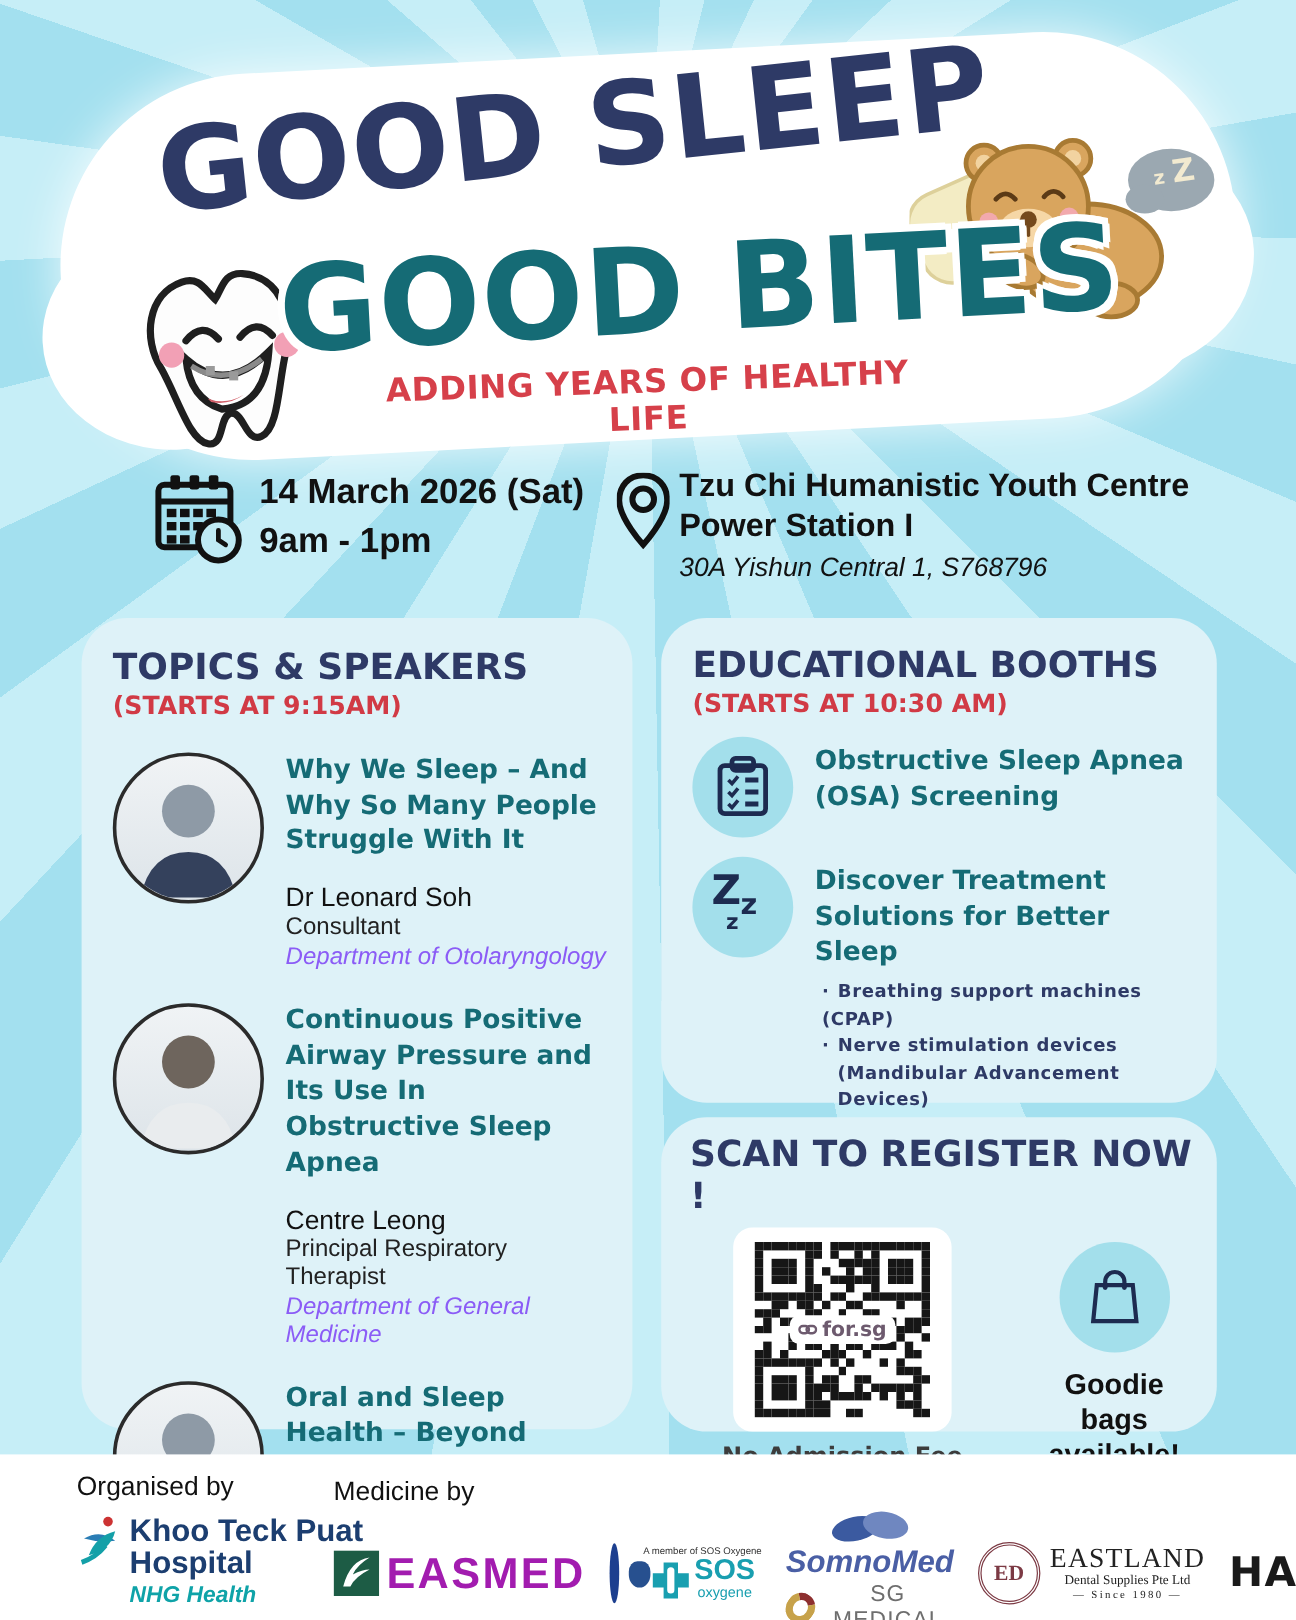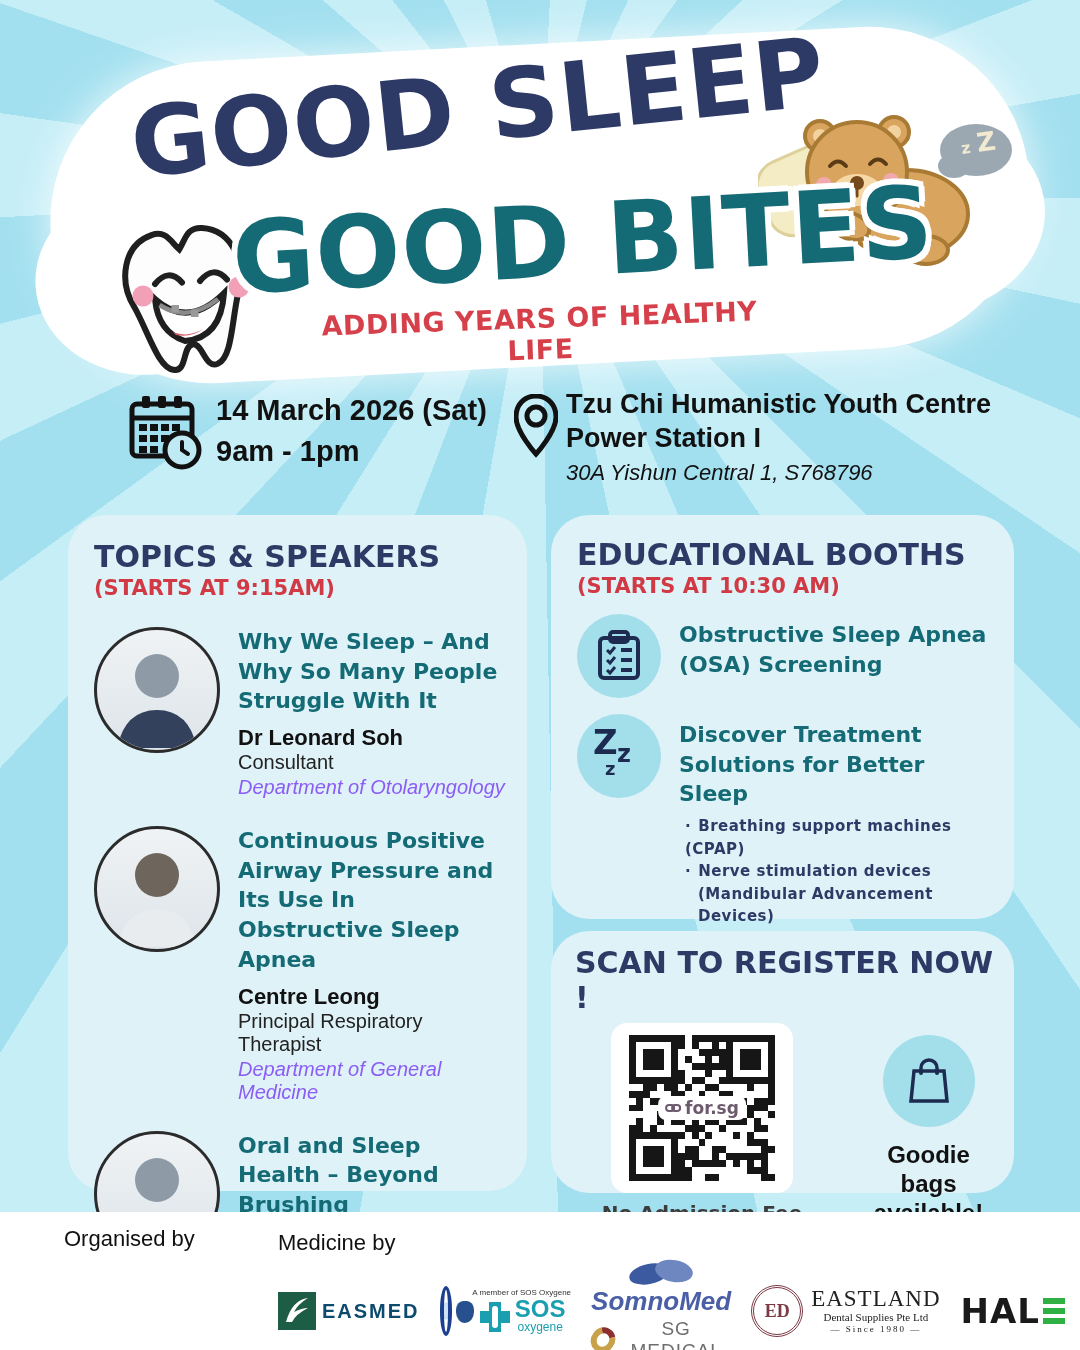--- a/index.html
+++ b/index.html
@@ -47,21 +47,21 @@
   .panel-booths{ left:551px; top:515px; width:463px; height:404px; padding:22px 20px 0 26px; }
   .panel-register{ left:551px; top:931px; width:463px; height:262px; padding:14px 20px 0 24px; }
   .sec-h{ font-family:"DejaVu Sans", sans-serif; font-weight:800; font-size:30px; color:#2e3a66; letter-spacing:0; }
   .sec-sub{ font-family:"DejaVu Sans", sans-serif; font-weight:800; font-size:21px; color:#d13a45; margin-top:2px; }
   
   .speaker{ display:flex; gap:18px; margin-top:27px; align-items:flex-start; }
   .avatar{ flex:0 0 auto; width:126px; height:126px; border-radius:50%; border:3px solid #2b2b2b;
     background:linear-gradient(180deg,#f0f3f5 0%,#dde4e9 100%); overflow:hidden; }
   .spk-body{ width:290px; }
   .spk-topic{ font-family:"DejaVu Sans", sans-serif; font-weight:800; font-size:22px; color:#156b75; line-height:1.35; }
-  .spk-name{ font-size:22px; font-weight:bold; color:#111; margin-top:9px; }
+  .spk-name{ font-size:22px; font-weight:normal; color:#111; margin-top:19px; }
   .spk-role{ font-size:20px; color:#222; margin-top:0; }
   .spk-dept{ font-size:20px; font-style:italic; color:#8b5cf6; margin-top:2px; }
   
   .booth{ display:flex; gap:18px; margin-top:16px; align-items:flex-start; }
   .booth-icon{ flex:0 0 auto; width:84px; height:84px; border-radius:50%; background:#a3dfeb;
     display:flex; align-items:center; justify-content:center; }
   .booth-title{ font-family:"DejaVu Sans", sans-serif; font-weight:800; font-size:22px; color:#156b75; line-height:1.35; padding-top:6px; }
   .booth-bullets{ margin:6px 0 0 6px; }
   .bullet{ font-family:"DejaVu Sans", sans-serif; font-weight:800; font-size:15px; color:#2e3a66; line-height:1.5; letter-spacing:.5px; }
   .bullet:before{ content:"·"; margin-right:7px; }
@@ -92,21 +92,21 @@
   .footer{ position:absolute; left:0; bottom:0; width:1080px; height:138px; background:#ffffff; }
   .org-col{ position:absolute; left:64px; top:14px; }
   .byline{ font-size:22px; color:#111; }
   .ktph{ display:flex; margin-top:10px; gap:2px; }
   .ktph-text{ line-height:1.05; }
   .ktph-name{ font-size:26px; font-weight:bold; color:#1c3e70; }
   .ktph-sub{ font-size:19px; font-weight:bold; font-style:italic; color:#0fa3a8; margin-top:3px; }
   .spon-col{ position:absolute; left:278px; top:18px; }
   .spon-row{ position:absolute; left:278px; top:48px; width:790px; display:flex; align-items:center; gap:20px; }
   .logo{ display:flex; align-items:center; gap:6px; }
-  .easmed-text{ font-size:20px; font-weight:bold; color:#0c4a6e; letter-spacing:2px; }
+  .easmed-text{ font-size:36px; font-weight:bold; color:#a21caf; letter-spacing:2px; }
   .emblem{ width:50px; height:50px; border-radius:50%; border:4px solid #1d3f8f;
     background:radial-gradient(circle at 50% 50%, #cfe2f5 0 40%, #ffffff 41%); position:relative; }
   .emblem:before{ content:""; position:absolute; left:12px; top:11px; width:18px; height:22px;
     background:#27508f; border-radius:40% 40% 50% 50%; }
   .sos{ text-align:center; }
   .sos-member{ font-size:8px; color:#333; margin-bottom:1px; white-space:nowrap; }
   .sos-main{ display:flex; align-items:flex-end; gap:3px; justify-content:center; }
   .sos-word{ font-size:24px; font-weight:bold; color:#199fb0; line-height:.9; }
   .sos-sub{ font-size:12px; color:#199fb0; }
   .somno-stack{ text-align:center; }
@@ -596,20 +596,33 @@
         <div class="goodie-t1">Goodie bags</div>
         <div class="goodie-t2">available!</div>
         <div class="goodie-note">(while stocks last)</div>
       </div>
     </div>
   </div>
 
   <div class="footer">
     <div class="org-col">
       <div class="byline">Organised by</div>
+      <div class="ktph">
+        <svg width="42" height="52" viewBox="0 0 42 52">
+          <circle cx="26" cy="6" r="4" fill="#c33"></circle>
+          <path d="M6 20 q14 -8 26 2 q-12 2 -26 -2" fill="#2a7db5"></path>
+          <path d="M10 34 q6 -16 22 -20 q-4 16 -22 20" fill="#14a0a8"></path>
+          <path d="M4 40 q12 -4 20 -14" stroke="#14a0a8" stroke-width="4" fill="none"></path>
+        </svg>
+        <div class="ktph-text">
+          <div class="ktph-name">Khoo Teck Puat</div>
+          <div class="ktph-name">Hospital</div>
+          <div class="ktph-sub">NHG Health</div>
+        </div>
+      </div>
     </div>
 
     <div class="spon-col byline">Medicine by</div>
 
     <div class="spon-row">
       <div class="logo">
         <svg width="38" height="38" viewBox="0 0 38 38">
           <rect x="0" y="0" width="38" height="38" fill="#1d5c45"></rect>
           <path d="M8 30 Q14 8 30 6 Q20 12 16 20 Q24 16 30 16 Q18 22 14 30 Z" fill="#fff"></path>
         </svg>

